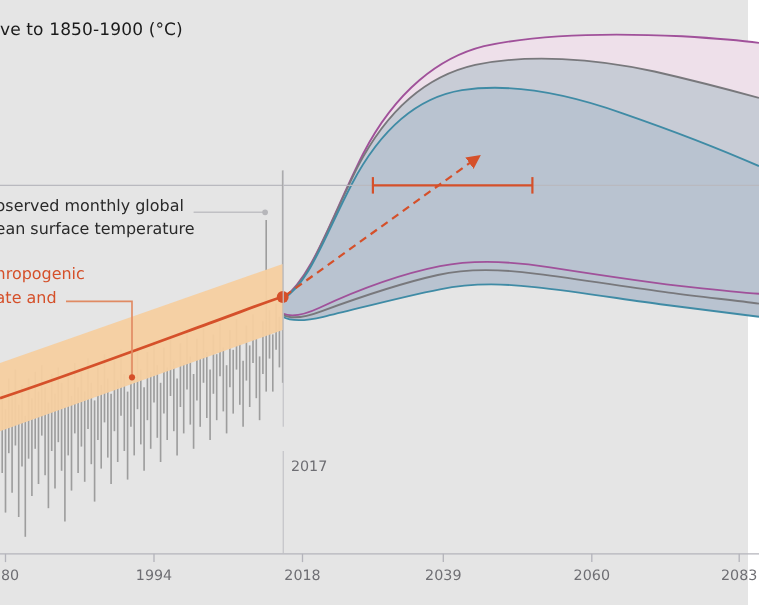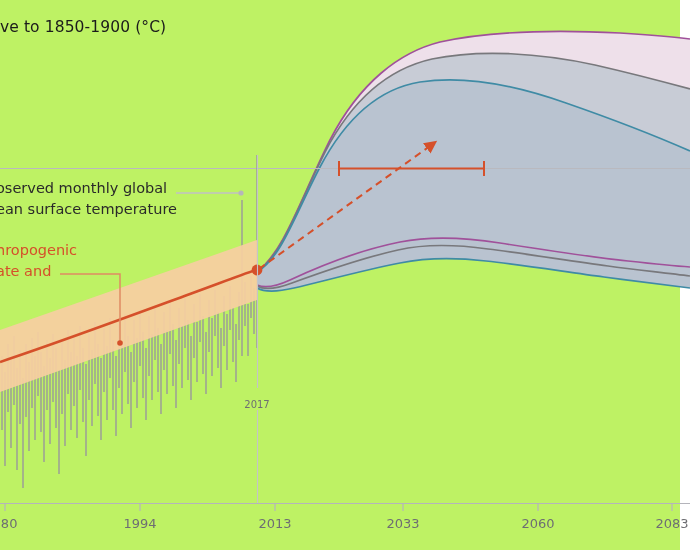--- a/index.html
+++ b/index.html
@@ -10,21 +10,21 @@
   body {
     width: 690px;
     height: 550px;
     overflow: hidden;
     font-family: "DejaVu Sans", "Liberation Sans", sans-serif;
   }
   #chart-root {
     position: relative;
     width: 680px;
     height: 550px;
-    background: #bef264;
+    background: #e5e5e5;
   }
   svg.figure {
     position: absolute;
     left: 0;
     top: 0;
     width: 690px;
     height: 550px;
     display: block;
   }
   .title-text {
@@ -56,25 +56,26 @@
   }
   .tick-label {
     position: absolute;
     font-size: 13px;
     color: #6e6e73;
     white-space: nowrap;
     transform: translateX(-50%);
   }
   .year-marker-label {
     position: absolute;
-    top: 399px;
-    font-size: 10px;
+    top: 417px;
+    font-size: 13px;
     color: #6e6e73;
     white-space: nowrap;
     transform: translateX(-50%);
+    margin-left: 24px;
   }
 </style>
 </head>
 <body>
 
 <div id="chart-root">
 
   <svg class="figure" viewBox="0 0 690 550">
     <defs>
       <clipPath id="plotclip">
@@ -274,18 +275,18 @@
 
   <div class="anno-orange">
     <div>hropogenic</div>
     <div>ate and</div>
   </div>
 
   <div class="year-marker-label" style="left:257px;">2017</div>
 
   <div class="tick-label" style="left:5px; top:516px;">980</div>
   <div class="tick-label" style="left:140px; top:516px;">1994</div>
-  <div class="tick-label" style="left:275px; top:516px;">2013</div>
-  <div class="tick-label" style="left:403px; top:516px;">2033</div>
+  <div class="tick-label" style="left:275px; top:516px;">2018</div>
+  <div class="tick-label" style="left:403px; top:516px;">2039</div>
   <div class="tick-label" style="left:538px; top:516px;">2060</div>
   <div class="tick-label" style="left:672px; top:516px;">2083</div>
 
 </div>
 
 </body></html>

